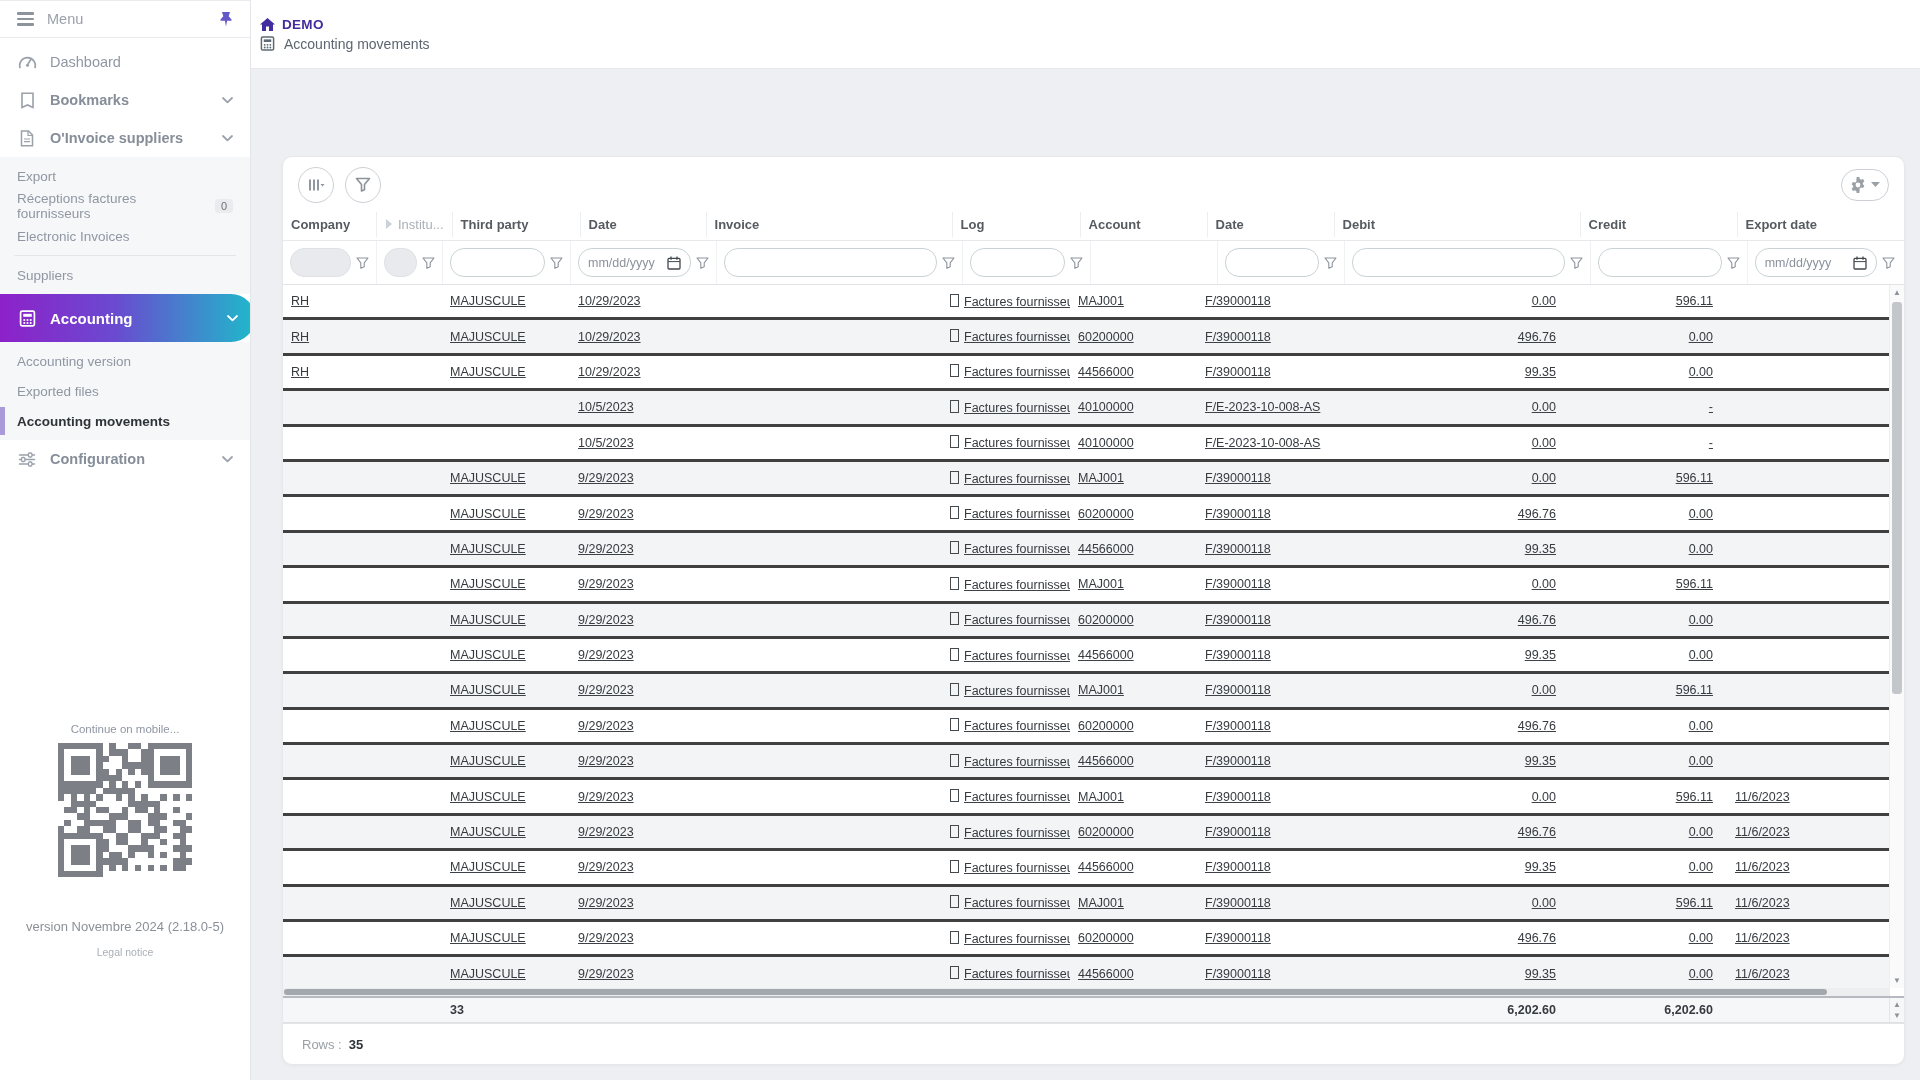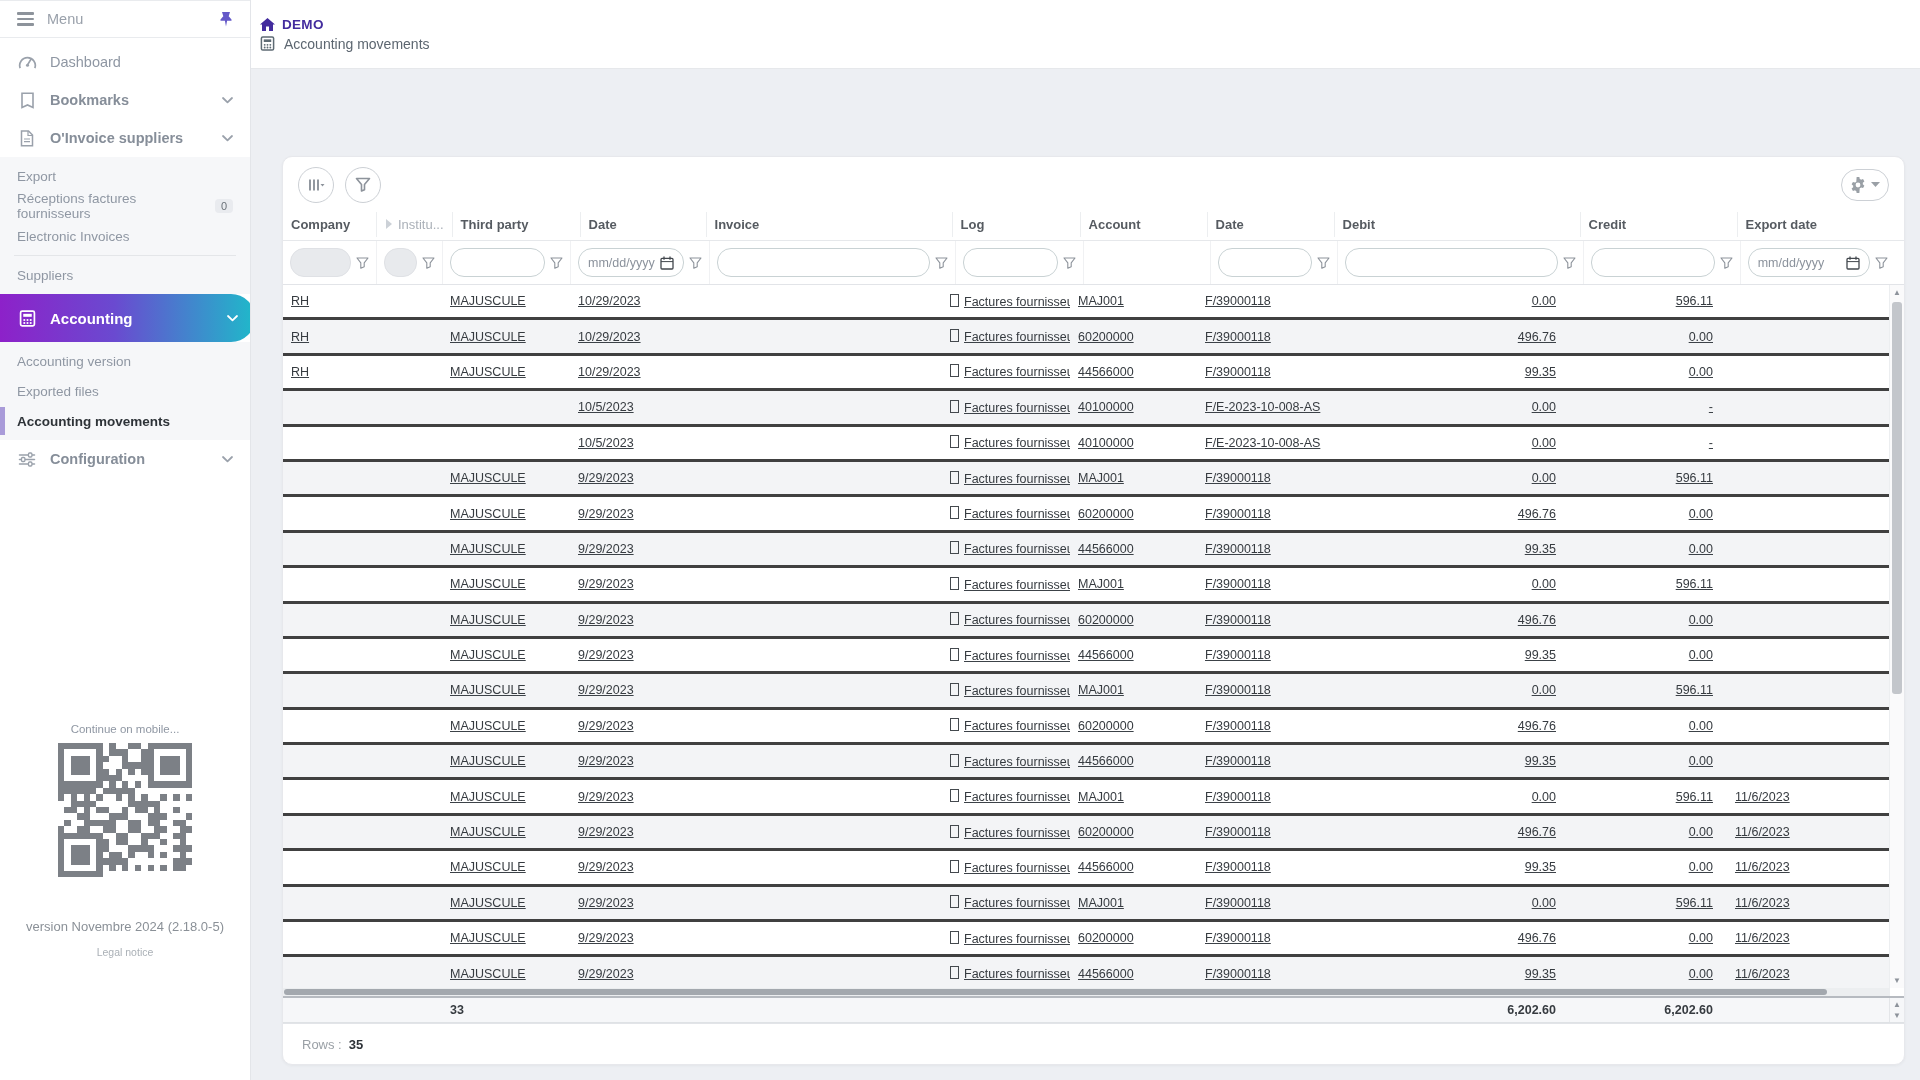--- a/index.html
+++ b/index.html
@@ -61,21 +61,21 @@
 
   .grid{flex:1;display:flex;flex-direction:column;min-height:0;font-size:12.5px;}
   .grid-head{display:flex;height:25px;align-items:flex-end;padding-bottom:3px;}
   .hcell{font-weight:700;font-size:13px;color:#565b61;padding:0 8px;display:flex;align-items:center;gap:5px;box-sizing:border-box;border-left:1px solid #eceef0;height:100%;}
   .hcell:first-child{border-left:none;}
   .hcell.dim{color:#aab0b8;font-weight:400;}
   .head-spacer,.filt-spacer{flex:1;border-left:1px solid #eceef0;}
   .grid-filters{display:flex;height:43px;align-items:center;border-bottom:1px solid #e2e4e8;border-top:1px solid #e6e8eb;}
   .fcell{padding:0 7px;display:flex;align-items:center;gap:5px;box-sizing:border-box;border-left:1px solid #f0f1f3;height:100%;}
   .fcell:first-child{border-left:none;}
-  .finput{height:27px;border:1px solid #c9d2d4;border-radius:14px;flex:1;background:#fff;display:flex;align-items:center;padding:0 9px;gap:5px;min-width:0;cursor:text;}
+  .finput{height:27px;border:1px solid #c9d2d4;border-radius:14px;flex:1;background:#fff;display:flex;align-items:center;padding:0 9px;gap:12px;min-width:0;cursor:text;}
   .finput.disabled{background:#e8eaed;border-color:#dfe1e5;cursor:default;}
   .finput .ph{color:#8b929c;font-size:12.5px;white-space:nowrap;overflow:hidden;flex:1;}
   .funnel{display:flex;cursor:pointer;flex:0 0 auto;}
 
   .grid-body{flex:1;display:flex;min-height:0;overflow:hidden;}
   .rows{flex:1;min-width:0;}
   .row{height:35.4px;display:flex;align-items:center;border-bottom:3px solid #404040;box-sizing:border-box;cursor:pointer;text-decoration:underline;}
   .rows .row:nth-child(even){background:#f3f4f6;}
   .cell{padding:0 8px;box-sizing:border-box;white-space:nowrap;overflow:hidden;color:#363b40;}
   .cell.r{text-align:right;padding-right:14px;}

